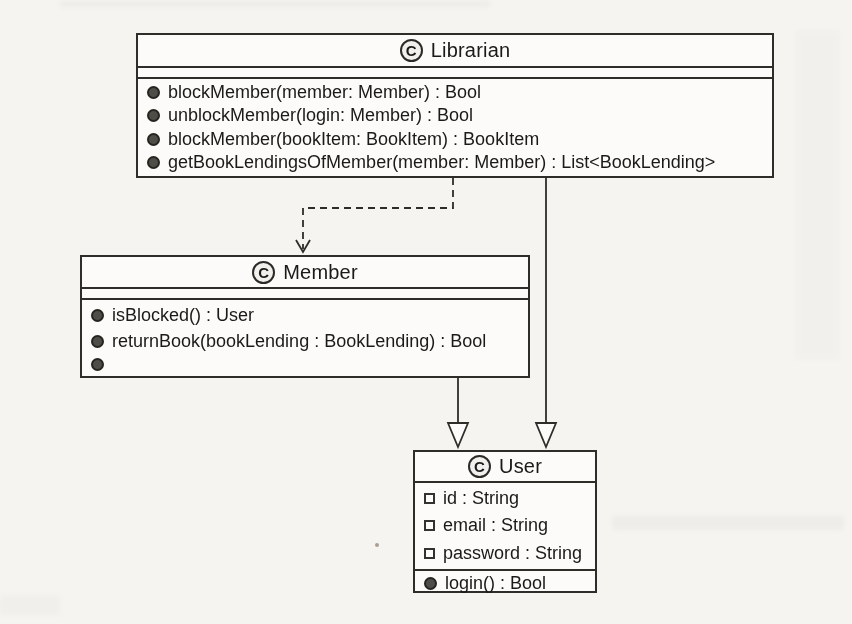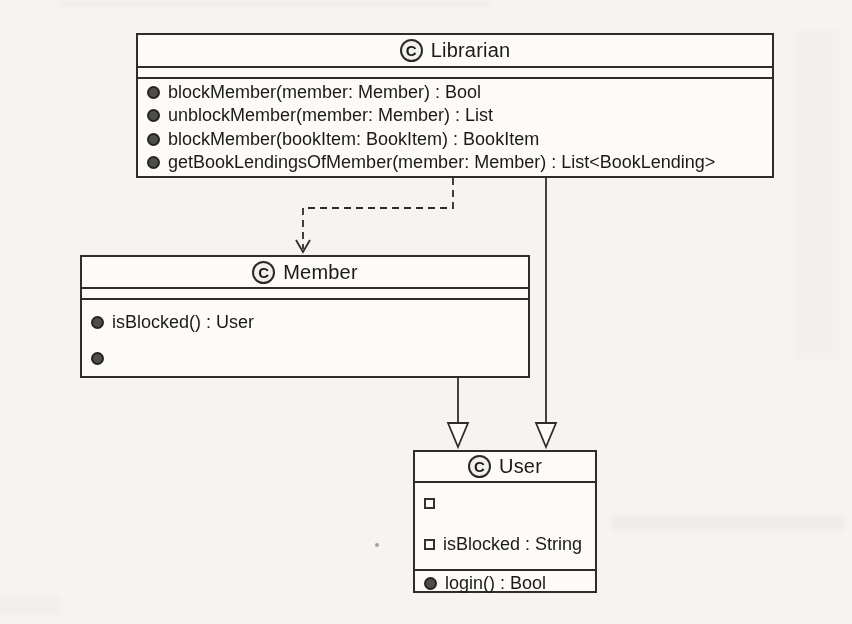--- a/index.html
+++ b/index.html
@@ -153,21 +153,21 @@
     <div class="attrs-empty"></div>
     <div class="compartment grow">
 
         <div class="row">
           <span class="bullet-method"></span>
           <span class="txt">blockMember(member: Member) : Bool</span>
         </div>
 
         <div class="row">
           <span class="bullet-method"></span>
-          <span class="txt">unblockMember(member: Member) : List</span>
+          <span class="txt">unblockMember(login: Member) : Bool</span>
         </div>
 
         <div class="row">
           <span class="bullet-method"></span>
           <span class="txt">blockMember(bookItem: BookItem) : BookItem</span>
         </div>
 
         <div class="row">
           <span class="bullet-method"></span>
           <span class="txt">getBookLendingsOfMember(member: Member) : List&lt;BookLending&gt;</span>
@@ -181,42 +181,51 @@
       <span class="class-name">Member</span>
     </div>
     <div class="attrs-empty"></div>
     <div class="compartment grow">
 
         <div class="row">
           <span class="bullet-method"></span>
           <span class="txt">isBlocked() : User</span>
         </div>
 
+        <div class="row">
+          <span class="bullet-method"></span>
+          <span class="txt">returnBook(bookLending : BookLending) : Bool</span>
+        </div>
 
         <div class="row">
           <span class="bullet-method"></span>
         </div>
       </div>
   </div>
 
   <div class="class-box" id="box-user">
     <div class="class-header">
       <span class="class-icon">C</span>
       <span class="class-name">User</span>
     </div>
     <div class="compartment attrs-filled">
 
-
         <div class="row">
           <span class="bullet-attr"></span>
+          <span class="txt">id : String</span>
         </div>
 
         <div class="row">
           <span class="bullet-attr"></span>
-          <span class="txt">isBlocked : String</span>
+          <span class="txt">email : String</span>
+        </div>
+
+        <div class="row">
+          <span class="bullet-attr"></span>
+          <span class="txt">password : String</span>
         </div>
       </div>
     <div class="compartment grow">
 
         <div class="row">
           <span class="bullet-method"></span>
           <span class="txt">login() : Bool</span>
         </div>
       </div>
   </div>

